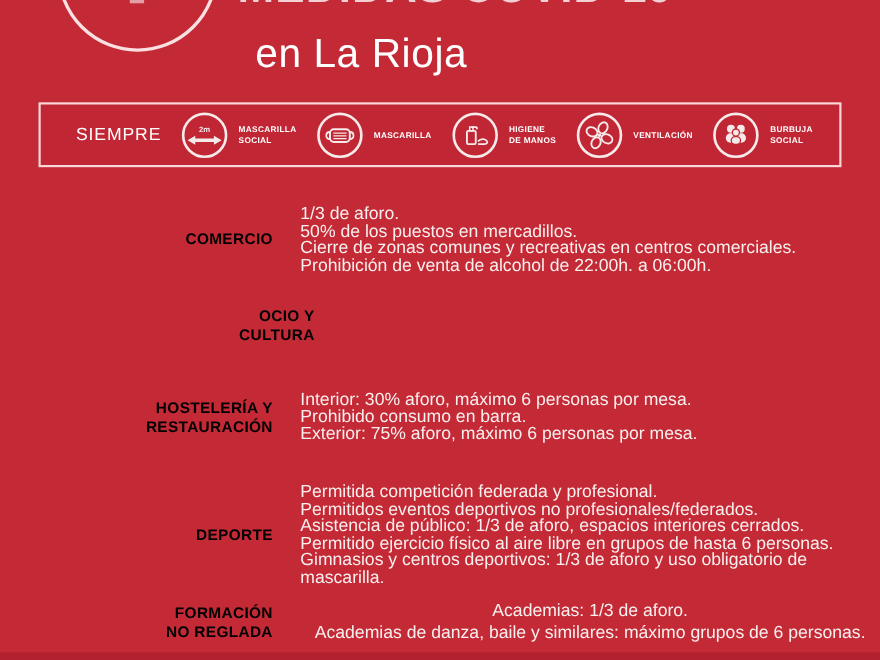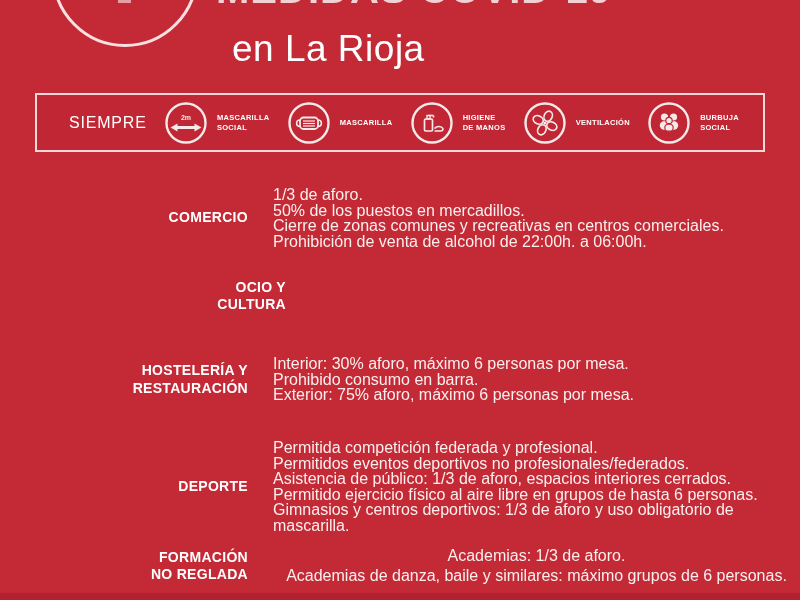--- a/index.html
+++ b/index.html
@@ -40,21 +40,21 @@
     white-space:pre-line;color:#fff;
   }
   .bar-icon{display:block;}
   
   .section-row{
     position:absolute;left:0;width:800px;
     display:grid;grid-template-columns:248px auto;column-gap:25px;align-items:center;
   }
   .sec-label{
     text-align:right;font-size:14px;font-weight:bold;letter-spacing:.3px;line-height:1.22;
-    white-space:pre-line;color:#ffffff;
+    white-space:pre-line;color:#000000;
   }
   .sec-body{
     font-size:16px;line-height:15.5px;white-space:pre-line;color:#F8EFEE;
   }
   .sec-body.lh20{line-height:20px;text-align:center;}
   .row-comercio{top:187px;height:62px;}
   .row-ocio{top:279px;height:31px;padding-left:38px;}
   .row-hosteleria{top:356px;height:47px;}
   .row-deporte{top:440px;height:78px;}
   .row-formacion{top:546px;height:40px;}

